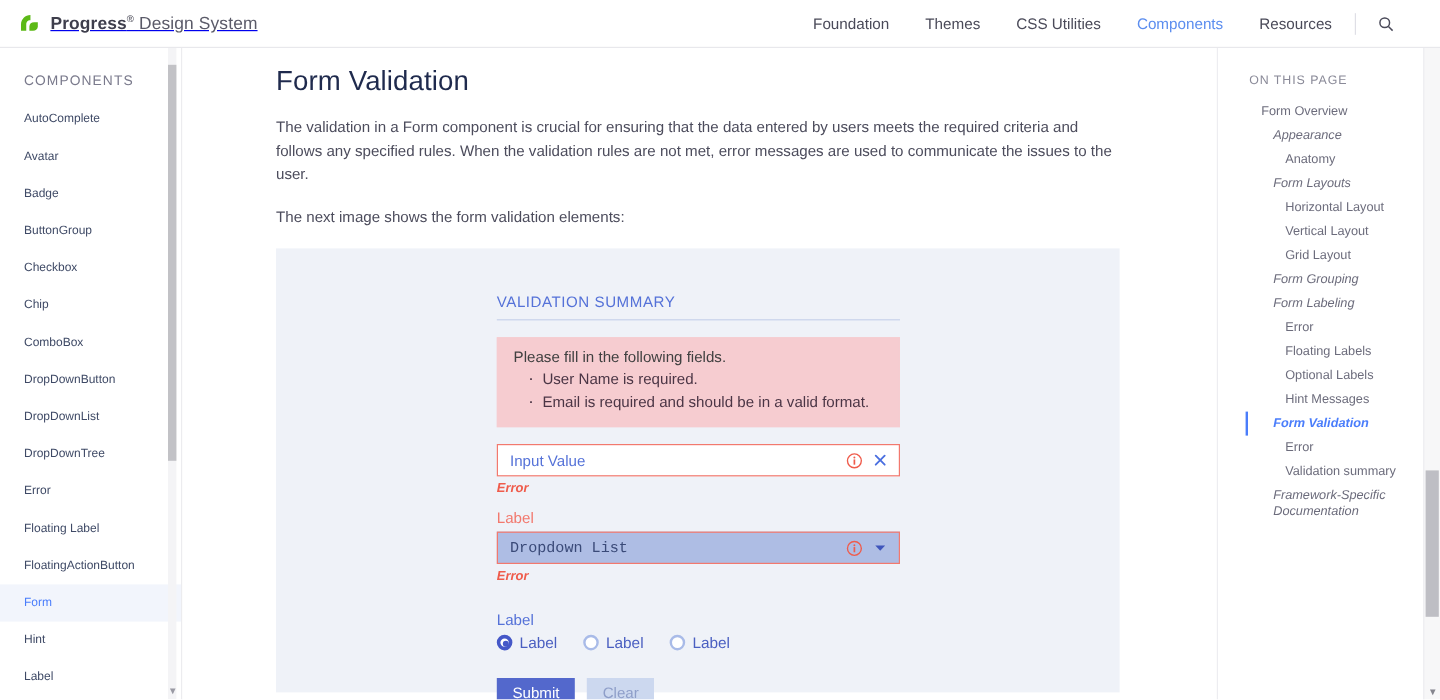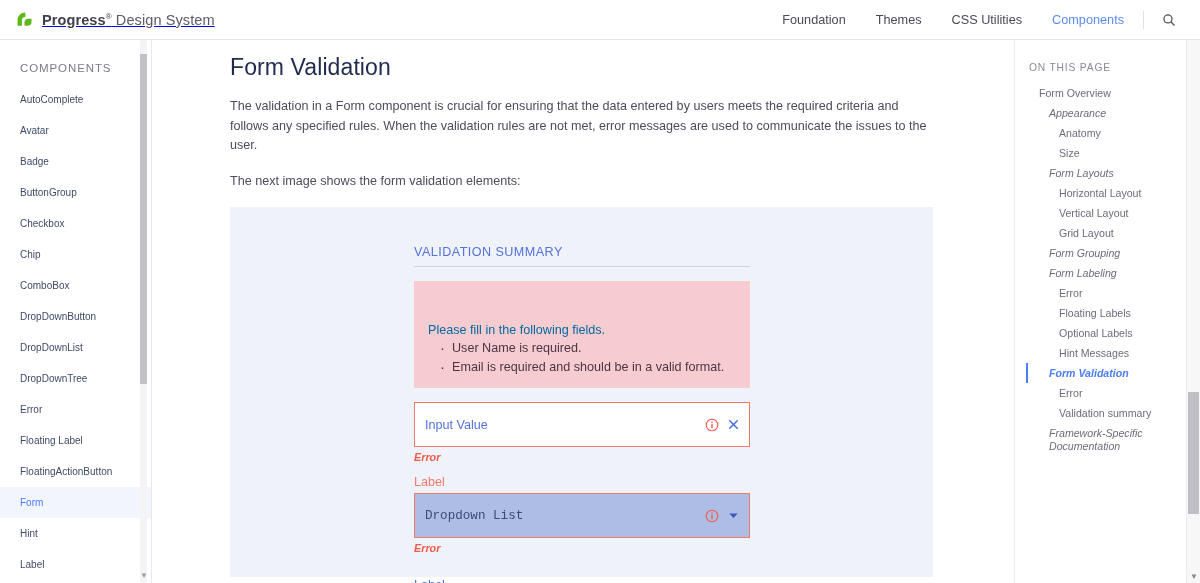--- a/index.html
+++ b/index.html
@@ -17,21 +17,21 @@
     background: #fff; border-bottom: 1px solid #e8e8ec;
     display: flex; 
   }
   .brand { display: flex; align-items: center; margin-left: 14px; gap: 7px; }
   .brand-mark { width: 21px; height: 21px; position: relative; display:block; }
   .brand-text { font-size: 14.5px; color: #3e3e4c; letter-spacing: .1px; white-space: nowrap; }
   .brand-text b { font-weight: 700; }
   .brand-text .reg { font-size: 8px; vertical-align: super; }
   .brand-text .light { font-weight: 400; color: #5a5a68; }
 
-  .topnav { margin-left: auto; display: flex; align-items: center; gap: 0; padding-right: 10px; }
+  .topnav { margin-left: auto; display: flex; align-items: center; gap: 0; padding-right: 24px; }
   .topnav a {
     font-size: 12.7px; color: #4a4a59; text-decoration: none;
     padding: 0 15px; line-height: 40px; white-space: nowrap;
   }
   .topnav a.active { color: #5b8def; }
   .nav-sep { width: 1px; height: 18px; background: #dfdfe6; margin: 0 4px; }
   .search-btn { padding: 0 14px; line-height: 40px; display:flex; align-items:center; }
 
   
   .sidebar {
@@ -85,31 +85,31 @@
 
   .vs-title {
     font-size: 12.6px; color: #5572d8; letter-spacing: .45px;
     padding-bottom: 7px; border-bottom: 1px solid #c8d2ea;
     margin-bottom: 14px;
   }
   .vs-box {
     background: #f6ccd0; border: 1px solid #f6ccd0; padding: 9px 12px 10px 13px;
     margin-bottom: 14px;
   }
-  .vs-lead { font-size: 12.6px; color: #0369a1; margin-bottom: 2px; margin-top: 32px; }
+  .vs-lead { font-size: 12.6px; color: #404040; margin-bottom: 2px; }
   .vs-list { list-style: none; padding-left: 12px; }
   .vs-list li {
     font-size: 12.6px; color: #4b3545; line-height: 19px; position: relative; padding-left: 12px;
   }
   .vs-list li:before {
     content: "\00B7"; position: absolute; left: 0; top: -1px; font-size: 15px; color:#4b3545;
   }
 
   .field {
-    height: 45px; border: 1px solid #f2796e; background: #fff;
+    height: 27px; border: 1px solid #f2796e; background: #fff;
     display: flex; align-items: center; padding: 0 7px 0 10px;
   }
   .field .val { font-size: 12.6px; color: #5572d8; flex: 1; }
   .field.dropdown { background: #aebde4; border-color: #f2796e; font-family: Liberation Mono, monospace; }
   .field.dropdown .val { color: #3a4a78; }
   .err-text {
     font-size: 10.8px; color: #ef5c4c; font-style: italic; margin-top: 4px; font-weight: 600;
   }
   .lbl-err { font-size: 12.6px; color: #f2796e; margin: 12px 0 4px; }
 
@@ -131,21 +131,21 @@
   .btn {
     font-size: 12.6px; padding: 7px 13px 8px; border: none; cursor: pointer;
     line-height: 13px;
   }
   .btn.primary { background: #5368cc; color: #fff; }
   .btn.disabled { background: #ccd8ef; color: #8e9ec9; }
 
   
   .toc {
     position: absolute; top: 40px; left: 1014px; width: 172px; height: 543px;
-    background: #fff; border-left: 1px solid #ededf1; overflow: hidden;
+    background: #fff; border-left: 1px solid #ededf1; overflow: hidden; padding-left: 12px;
   }
   .toc-title {
     font-size: 10.3px; color: #8a8a98; letter-spacing: .8px;
     padding: 22px 0 10px 14px;
   }
   .toc-item {
     display: block; font-size: 10.6px; color: #6c6c7c; text-decoration: none;
     line-height: 13px; padding: 3.5px 6px 3.5px 24px; position: relative;
   }
   .toc-item.lv2 { padding-left: 34px; font-style: italic; }
@@ -178,20 +178,21 @@
       </svg>
     </span>
     <span class="brand-text"><b>Progress</b><span class="reg">®</span> <span class="light">Design System</span></span>
   </a>
 
   <nav class="topnav">
     <a href="#">Foundation</a>
     <a href="#">Themes</a>
     <a href="#">CSS Utilities</a>
     <a href="#" class="active">Components</a>
+    <a href="#">Resources</a>
     <span class="nav-sep"></span>
     <span class="search-btn">
       <svg width="14" height="14" viewBox="0 0 16 16" fill="none" stroke="#4a4a59" stroke-width="1.4">
         <circle cx="6.8" cy="6.8" r="4.6"></circle>
           <line x1="10.3" y1="10.3" x2="14.3" y2="14.3"></line>
       </svg>
     </span>
   </nav>
 </div>
 
@@ -299,21 +300,20 @@
     </div>
 
   </div>
 </main>
 
 <aside class="toc">
   <div class="toc-title">ON THIS PAGE</div>
   <a class="toc-item" href="#">Form Overview</a>
   <a class="toc-item lv2" href="#">Appearance</a>
   <a class="toc-item lv3" href="#">Anatomy</a>
-  <a class="toc-item lv3" href="#">Size</a>
   <a class="toc-item lv2" href="#">Form Layouts</a>
   <a class="toc-item lv3" href="#">Horizontal Layout</a>
   <a class="toc-item lv3" href="#">Vertical Layout</a>
   <a class="toc-item lv3" href="#">Grid Layout</a>
   <a class="toc-item lv2" href="#">Form Grouping</a>
   <a class="toc-item lv2" href="#">Form Labeling</a>
   <a class="toc-item lv3" href="#">Error</a>
   <a class="toc-item lv3" href="#">Floating Labels</a>
   <a class="toc-item lv3" href="#">Optional Labels</a>
   <a class="toc-item lv3" href="#">Hint Messages</a>

